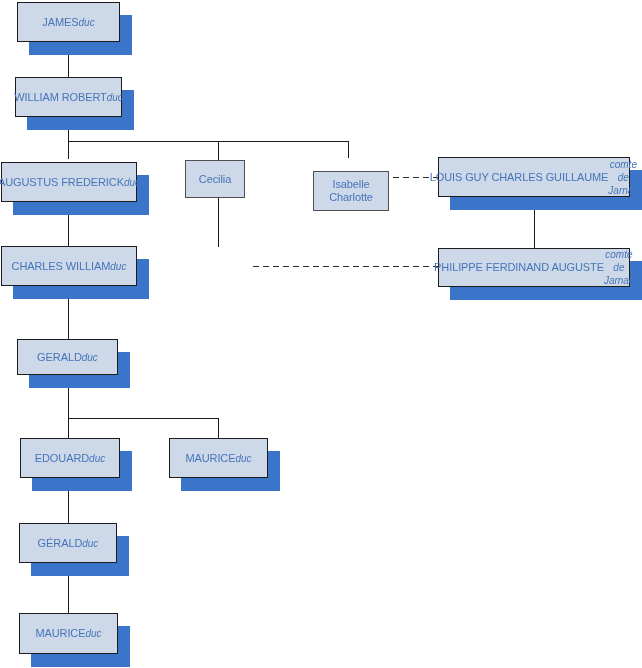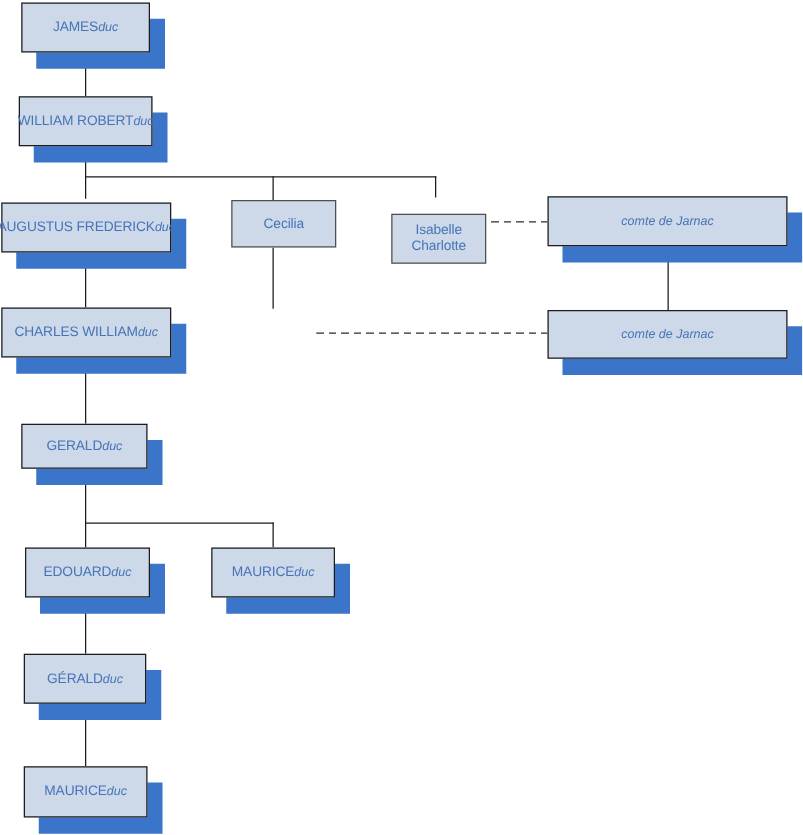--- a/index.html
+++ b/index.html
@@ -81,34 +81,36 @@
       <div class="subtitle">duc</div>
     </div>
     <div class="node shadowed" style="left: 15px; top: 77px; width: 107px; height: 40px;">
       <div class="name">WILLIAM ROBERT</div>
       <div class="subtitle">duc</div>
     </div>
     <div class="node shadowed" style="left: 1px; top: 162px; width: 136px; height: 40px;">
       <div class="name">AUGUSTUS FREDERICK</div>
       <div class="subtitle">duc</div>
     </div>
-    <div class="node" style="left: 185px; top: 160px; width: 84px; height: 38px;">
+    <div class="node" style="left: 185px; top: 160px; width: 60px; height: 38px;">
       <div class="name">Cecilia</div>
     </div>
     <div class="node" style="left: 313px; top: 171px; width: 76px; height: 40px;">
       <div class="name wrap">Isabelle Charlotte</div>
     </div>
     <div class="node shadowed" style="left: 438px; top: 157px; width: 192px; height: 40px;">
+      <div class="name">LOUIS GUY CHARLES GUILLAUME</div>
       <div class="subtitle">comte de Jarnac</div>
     </div>
     <div class="node shadowed" style="left: 1px; top: 246px; width: 136px; height: 40px;">
       <div class="name">CHARLES WILLIAM</div>
       <div class="subtitle">duc</div>
     </div>
     <div class="node shadowed" style="left: 438px; top: 248px; width: 192px; height: 39px;">
+      <div class="name">PHILIPPE FERDINAND AUGUSTE</div>
       <div class="subtitle">comte de Jarnac</div>
     </div>
     <div class="node shadowed" style="left: 17px; top: 339px; width: 101px; height: 36px;">
       <div class="name">GERALD</div>
       <div class="subtitle">duc</div>
     </div>
     <div class="node shadowed" style="left: 20px; top: 438px; width: 100px; height: 40px;">
       <div class="name">EDOUARD</div>
       <div class="subtitle">duc</div>
     </div>

